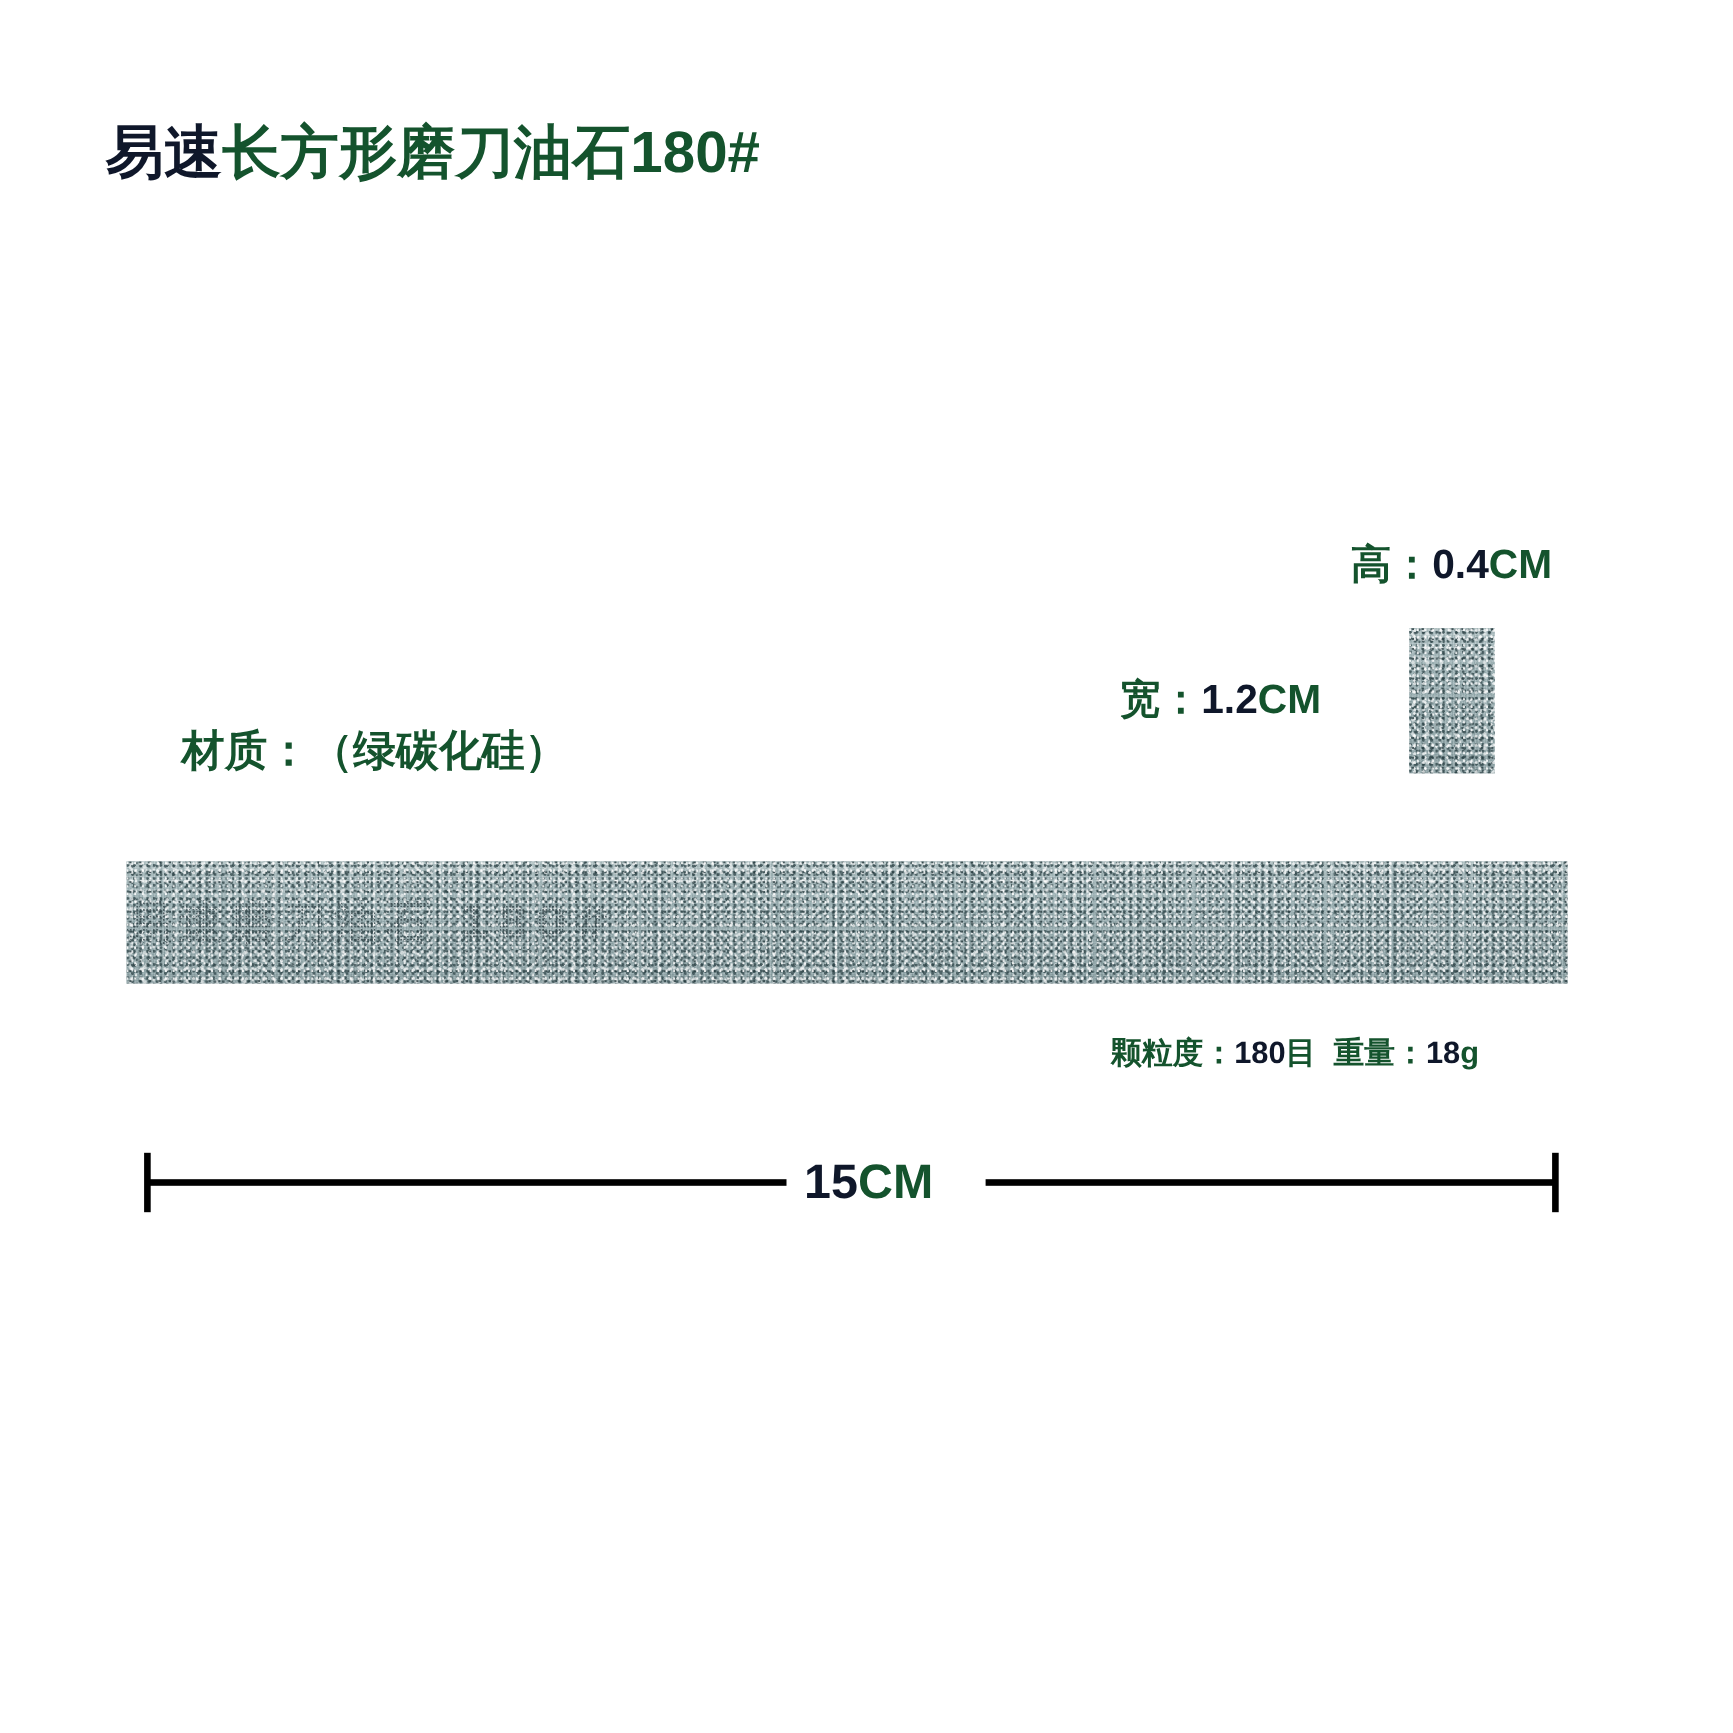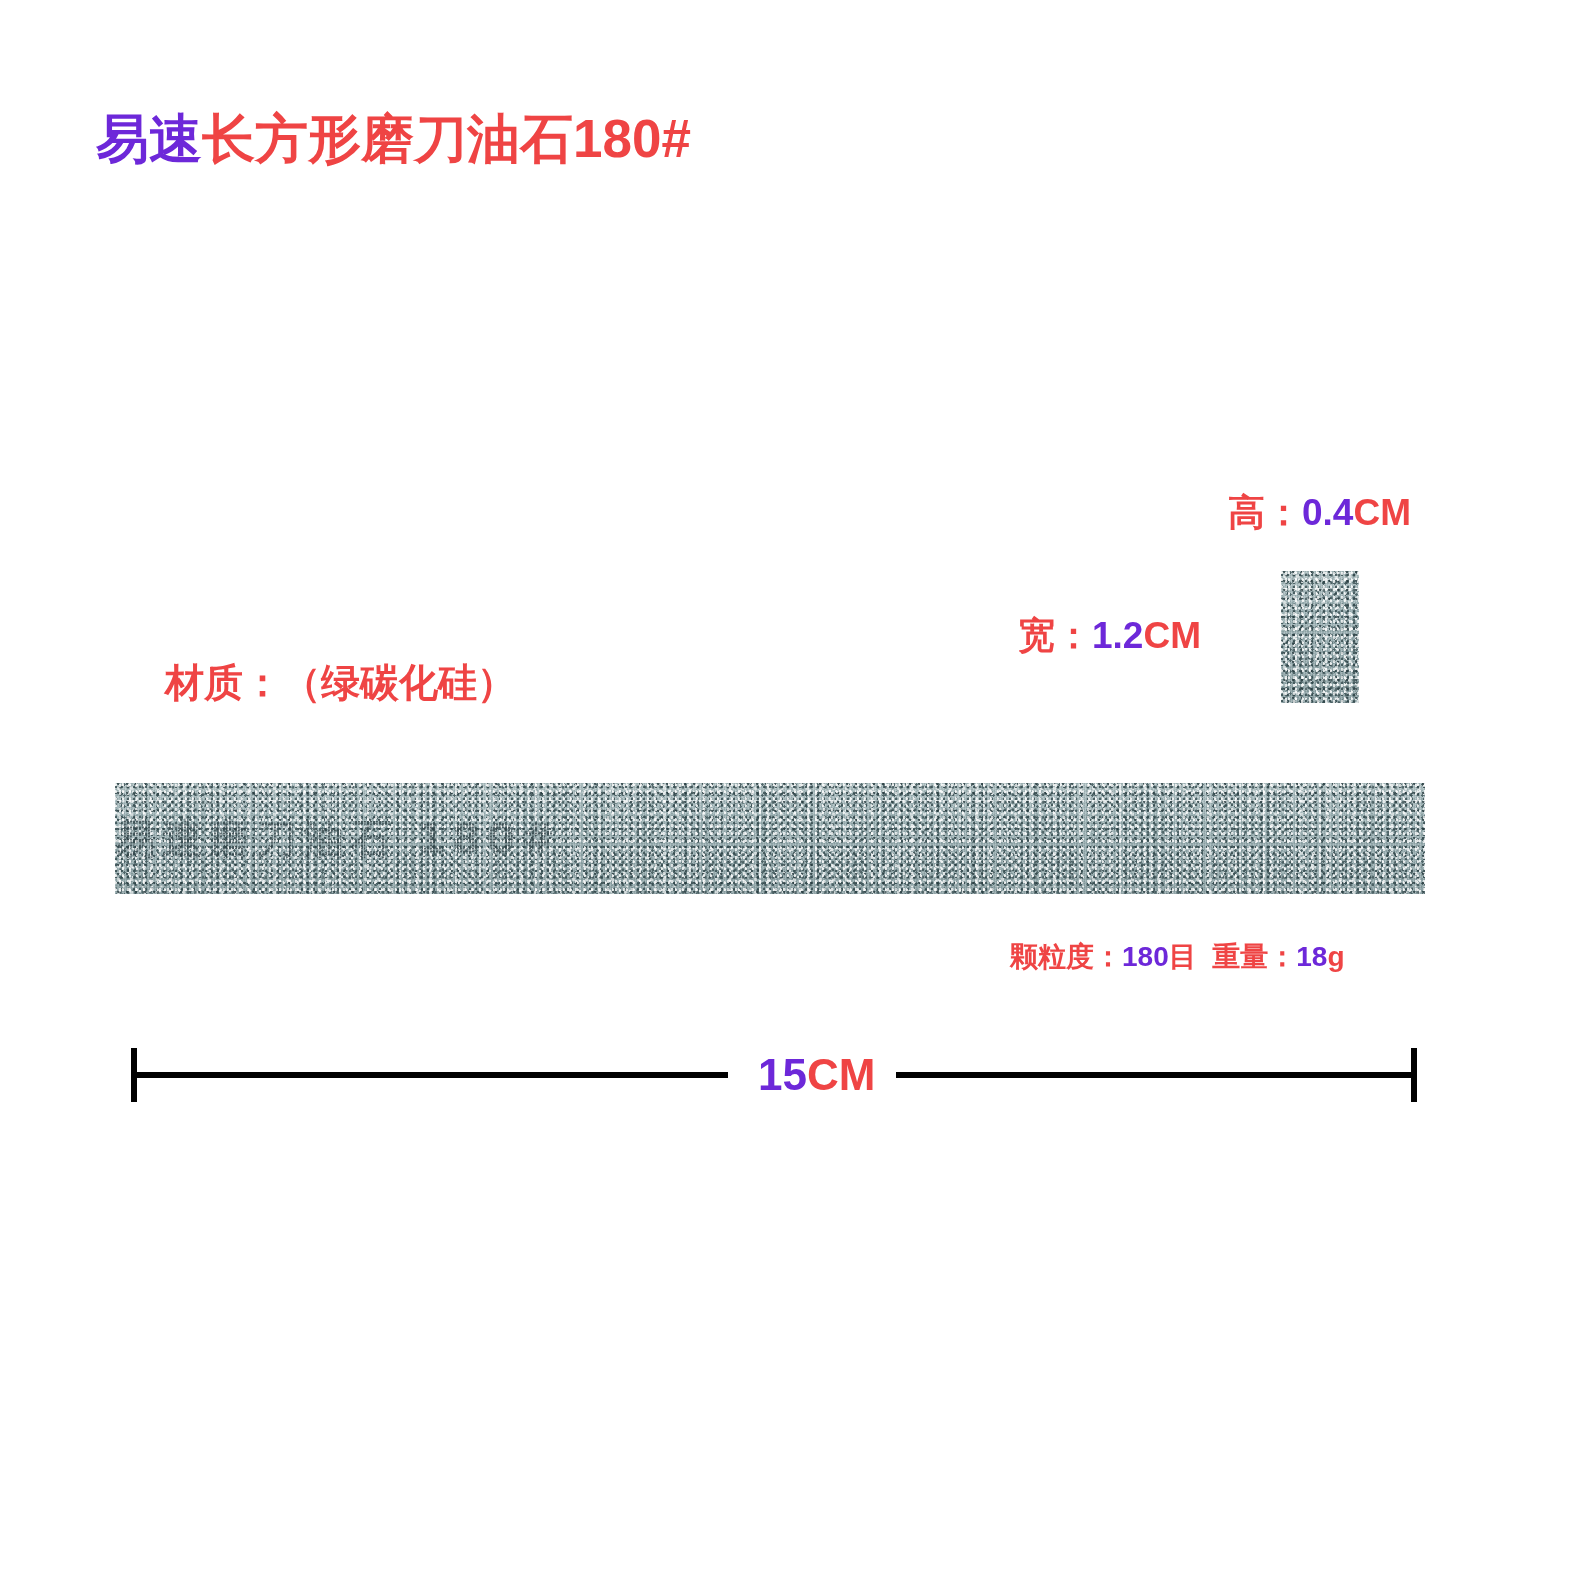--- a/index.html
+++ b/index.html
@@ -14,22 +14,22 @@
   }
   #canvas {
     position: relative;
     width: 1575px;
     height: 1575px;
     background: #ffffff;
     overflow: hidden;
   }
 
   
-  .blk { color: #ef4444; }
-  .red { color: #6d28d9; }
+  .blk { color: #14532d; }
+  .red { color: #0f172a; }
 
   .title {
     position: absolute;
     left: 96px;
     top: 112px;
     font-size: 53px;
     font-weight: 700;
     letter-spacing: 0px;
     white-space: nowrap;
     line-height: 1;
@@ -139,21 +139,21 @@
   .dim-bar {
     position: absolute;
     top: 24px;
     height: 6px;
     background: #000000;
   }
   #dim-bar-left  { left: 3px;  width: 594px; }
   #dim-bar-right { right: 3px; width: 518px; }
   #dim-label {
     position: absolute;
-    left: 611px;
+    left: 584px;
     top: 50%;
     transform: translateY(-50%);
     padding: 0 16px;
     background: #ffffff;
     font-size: 44px;
     font-weight: 700;
     white-space: nowrap;
     line-height: 1;
   }
 </style>

